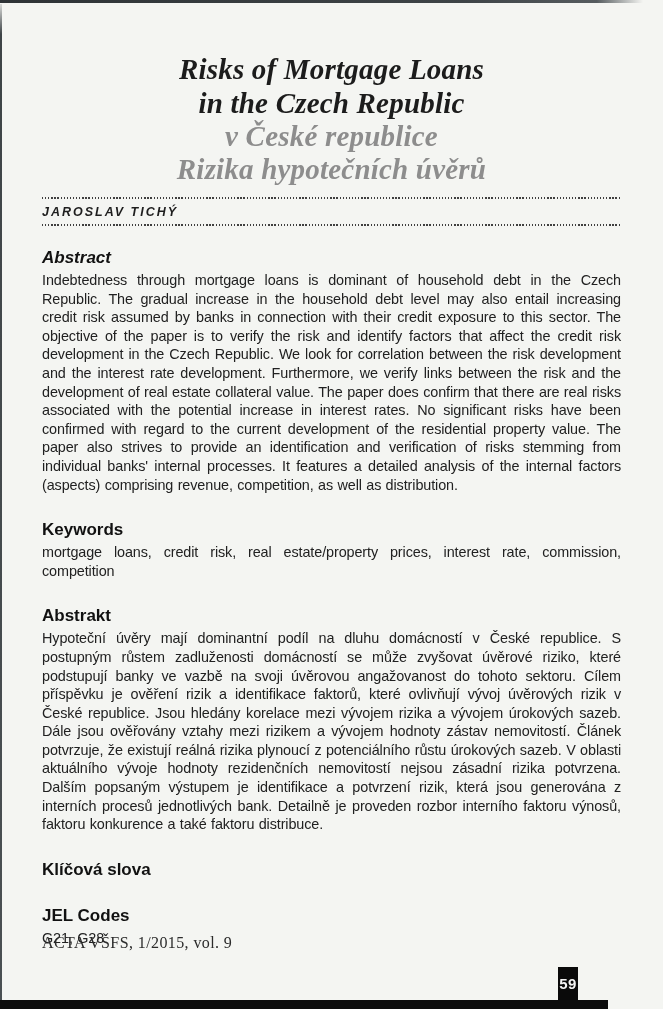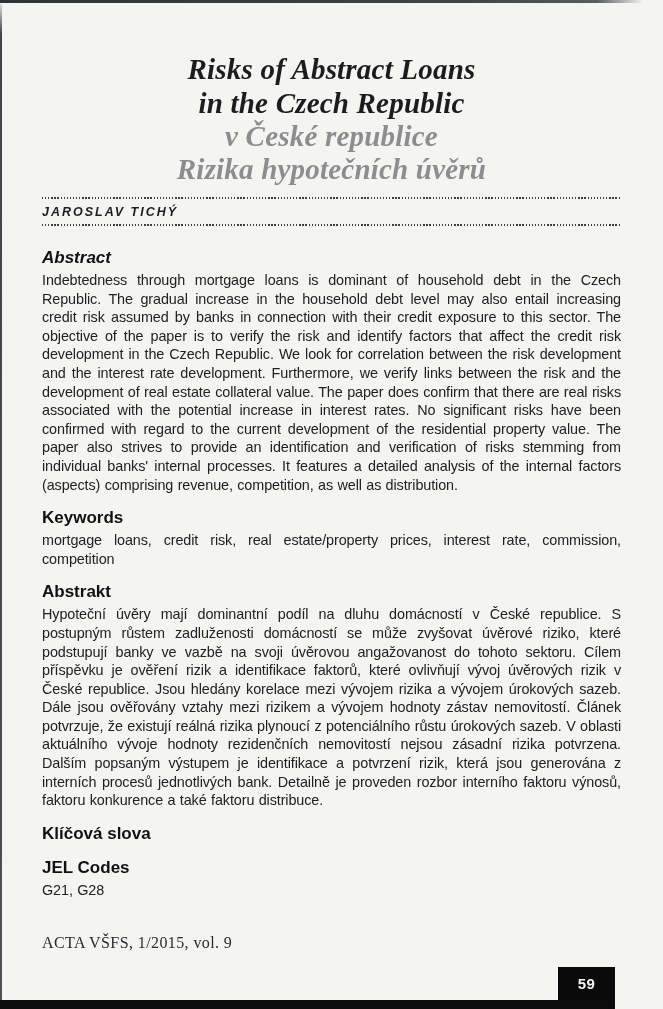--- a/index.html
+++ b/index.html
@@ -27,21 +27,21 @@
     width: 2px; height: 1005px;
     background: linear-gradient(180deg, rgba(62,68,71,0.15) 0%, #3e4447 3%, #4a5053 100%);
   }
   .bottom-bar {
     position: absolute; bottom: 0; left: 0;
     width: 608px; height: 9px;
     background: #0c0c0c;
   }
   .page-number-box {
     position: absolute; top: 967px; left: 558px;
-    width: 57px; height: 42px;
+    width: 20px; height: 42px;
     background: #0a0a0a;
     color: #f4f4f4;
     font-size: 15px; font-weight: 700;
     text-align: center;
     padding-top: 8px;
     letter-spacing: 0.5px;
   }
   .content {
     position: relative;
     padding: 0 42px;
@@ -83,21 +83,21 @@
     font-weight: 700;
     letter-spacing: 2px;
     color: #1e1e1e;
   }
   
   .section-heading {
     font-size: 17px;
     font-weight: 700;
     color: #111;
     line-height: 21px;
-    margin-top: 13px;
+    margin-top: 25px;
     margin-bottom: 3px;
   }
   .section-heading.first { margin-top: 14px; font-style: italic; }
   .section-body {
     font-size: 14.4px;
     line-height: 18.6px;
     text-align: justify;
     color: #212121;
     letter-spacing: -0.1px;
     word-spacing: 0.5px;
@@ -117,21 +117,21 @@
 <body>
 
 <div class="page">
 
   <div class="top-rule"></div>
   <div class="left-rule"></div>
 
   <div class="content">
 
     <div class="title-block">
-      <div class="title-en">Risks of Abstract Loans</div>
+      <div class="title-en">Risks of Mortgage Loans</div>
       <div class="title-en">in the Czech Republic</div>
       <div class="title-cs">v České republice</div>
       <div class="title-cs">Rizika hypotečních úvěrů</div>
     </div>
 
     <div class="author-block">
       <div class="dotted-rule"></div>
       <div class="author-name">JAROSLAV TICHÝ</div>
       <div class="dotted-rule"></div>
     </div>

